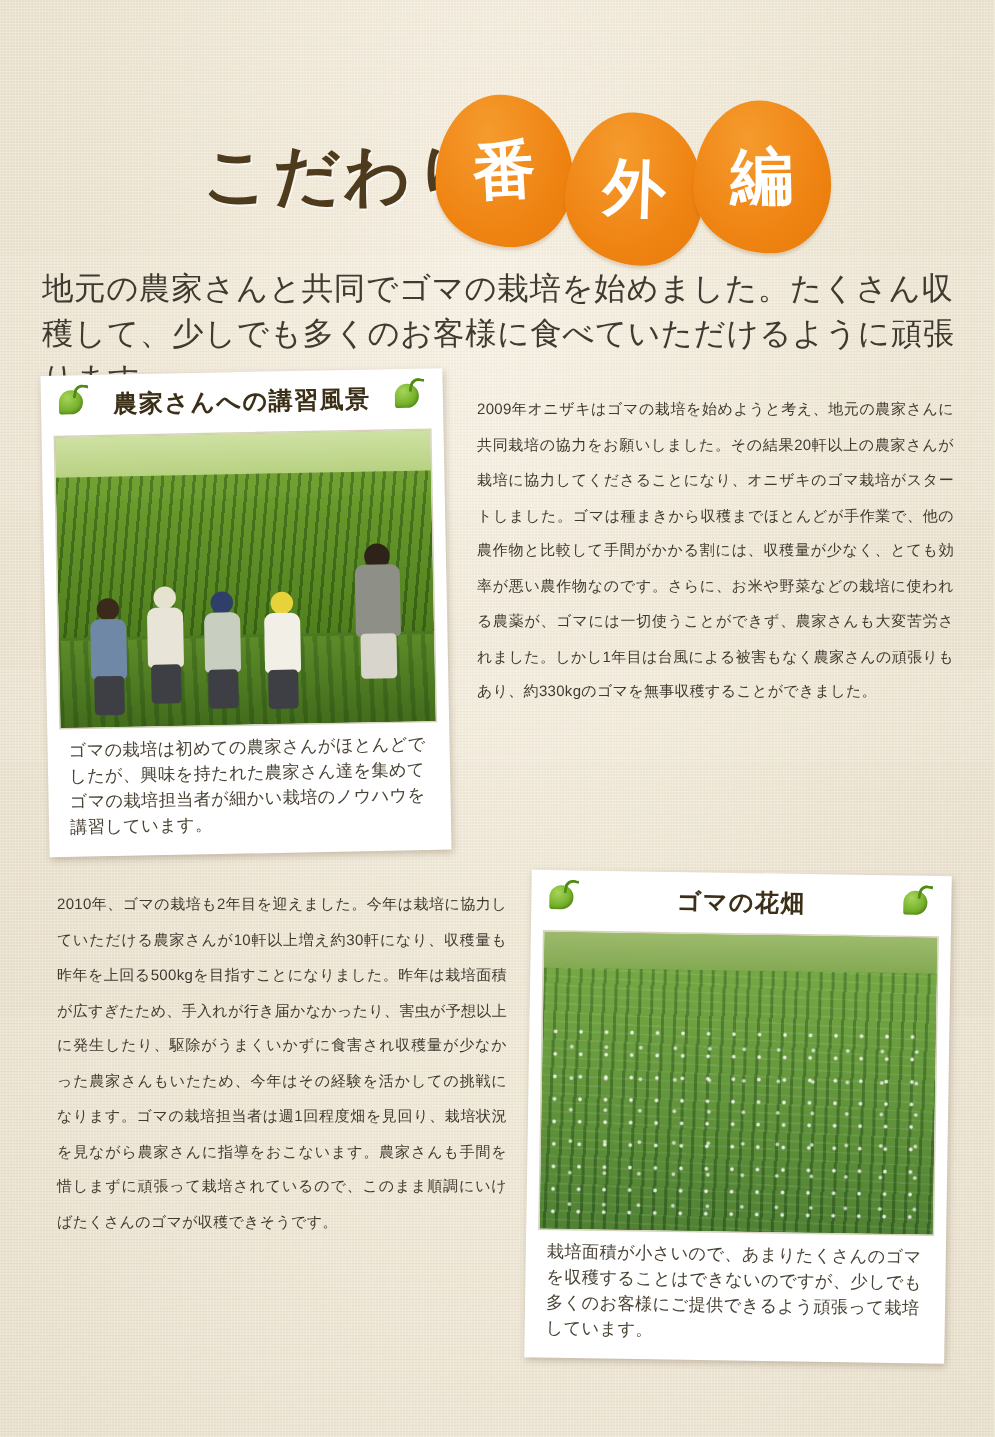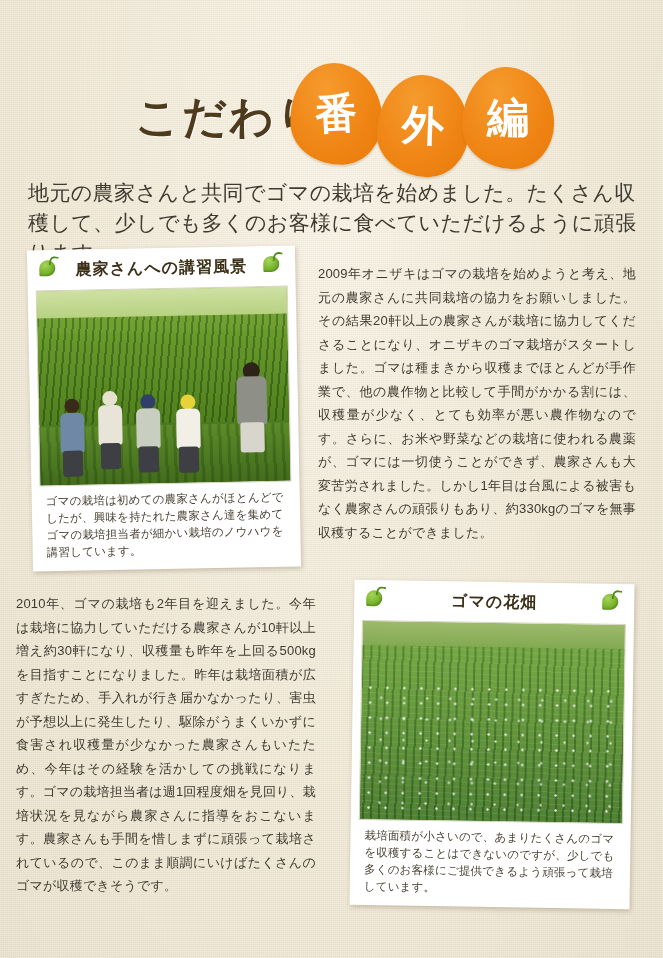--- a/index.html
+++ b/index.html
@@ -161,33 +161,33 @@
     font-size: 11.5px;
     line-height: 17px;
     color: #4a4335;
     padding: 7px 4px 4px 6px;
     letter-spacing: 0.2px;
   }
 
   
   .body-text {
     position: absolute;
-    font-size: 13px;
+    font-size: 10px;
     line-height: 23.5px;
     color: #3f3a30;
     letter-spacing: 0.2px;
     text-align: justify;
   }
   #text-right {
     left: 318px;
     top: 262px;
     width: 318px;
   }
   #text-left {
-    left: 16px;
+    left: 38px;
     top: 592px;
     width: 300px;
   }
 
   
   .scene1 {
     position: absolute; inset: 0;
     background:
       linear-gradient(#8fb24a 0%, #6f9a33 18%, #5c8b28 35%, #4f7d22 60%, #3f6a1c 100%);
   }

